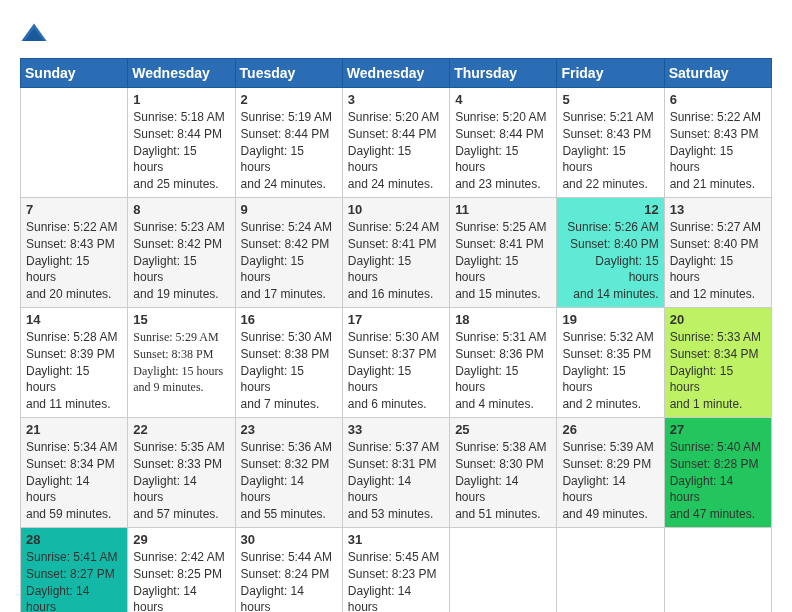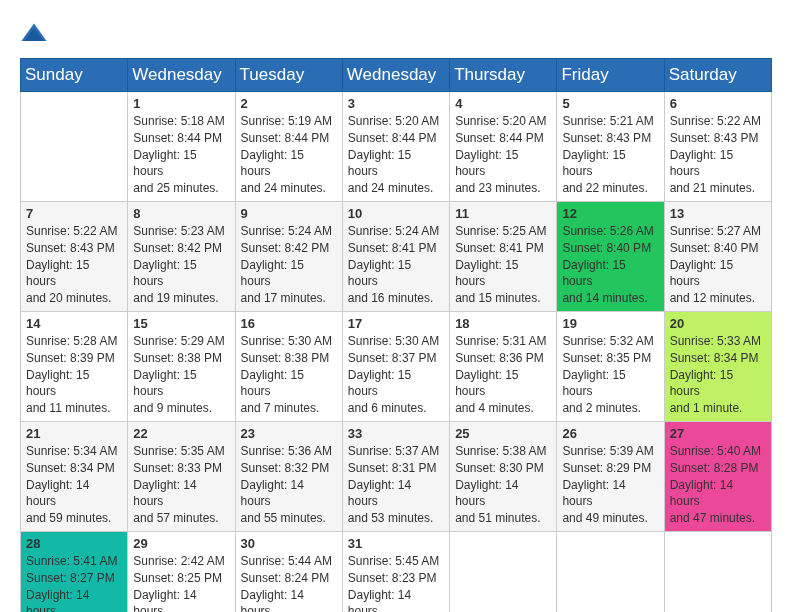--- a/index.html
+++ b/index.html
@@ -53,22 +53,22 @@
     .calendar {
       width: 100%;
       border-collapse: collapse;
       font-size: 11px;
     }
     .calendar th {
       background-color: #2a6db5;
       color: #fff;
       padding: 6px 4px;
       text-align: left;
-      font-size: 17px;
-      font-weight: normal;
+      font-size: 14px;
+      font-weight: bold;
       border: 1px solid #1a5a9a;
     }
     .calendar td {
       border: 1px solid #ccc;
       vertical-align: top;
       padding: 4px 5px;
       width: 107px;
       min-height: 80px;
       background: #fff;
     }
@@ -205,21 +205,21 @@
 Daylight: 15 hours
 and 16 minutes.</div>
         </td>
         <td style="background-color: rgb(245, 245, 245);">
           <span class="day-number">11</span>
           <div class="day-info" style="white-space: pre-line;">Sunrise: 5:25 AM
 Sunset: 8:41 PM
 Daylight: 15 hours
 and 15 minutes.</div>
         </td>
-        <td style="background-color: #22c55e;">
+        <td style="background-color: #5eead4; text-align: right;">
           <span class="day-number">12</span>
           <div class="day-info" style="white-space: pre-line;">Sunrise: 5:26 AM
 Sunset: 8:40 PM
 Daylight: 15 hours
 and 14 minutes.</div>
         </td>
         <td style="background-color: rgb(245, 245, 245);">
           <span class="day-number">13</span>
           <div class="day-info" style="white-space: pre-line;">Sunrise: 5:27 AM
 Sunset: 8:40 PM
@@ -230,21 +230,21 @@
       <tr>
         <td style="background-color: rgb(255, 255, 255);">
           <span class="day-number">14</span>
           <div class="day-info" style="white-space: pre-line;">Sunrise: 5:28 AM
 Sunset: 8:39 PM
 Daylight: 15 hours
 and 11 minutes.</div>
         </td>
         <td style="background-color: rgb(255, 255, 255);">
           <span class="day-number">15</span>
-          <div class="day-info" style="white-space: pre-line;">Sunrise: 5:29 AM
+          <div class="day-info" style="white-space: pre-line; font-family: Liberation Serif, serif;">Sunrise: 5:29 AM
 Sunset: 8:38 PM
 Daylight: 15 hours
 and 9 minutes.</div>
         </td>
         <td style="background-color: rgb(255, 255, 255);">
           <span class="day-number">16</span>
           <div class="day-info" style="white-space: pre-line;">Sunrise: 5:30 AM
 Sunset: 8:38 PM
 Daylight: 15 hours
 and 7 minutes.</div>
@@ -314,21 +314,21 @@
 Daylight: 14 hours
 and 51 minutes.</div>
         </td>
         <td style="background-color: rgb(245, 245, 245);">
           <span class="day-number">26</span>
           <div class="day-info" style="white-space: pre-line;">Sunrise: 5:39 AM
 Sunset: 8:29 PM
 Daylight: 14 hours
 and 49 minutes.</div>
         </td>
-        <td style="background-color: #ec4899;">
+        <td style="background-color: #22c55e;">
           <span class="day-number">27</span>
           <div class="day-info" style="white-space: pre-line;">Sunrise: 5:40 AM
 Sunset: 8:28 PM
 Daylight: 14 hours
 and 47 minutes.</div>
         </td>
       </tr>
       <tr>
         <td style="background-color: #14b8a6;">
           <span class="day-number">28</span>

